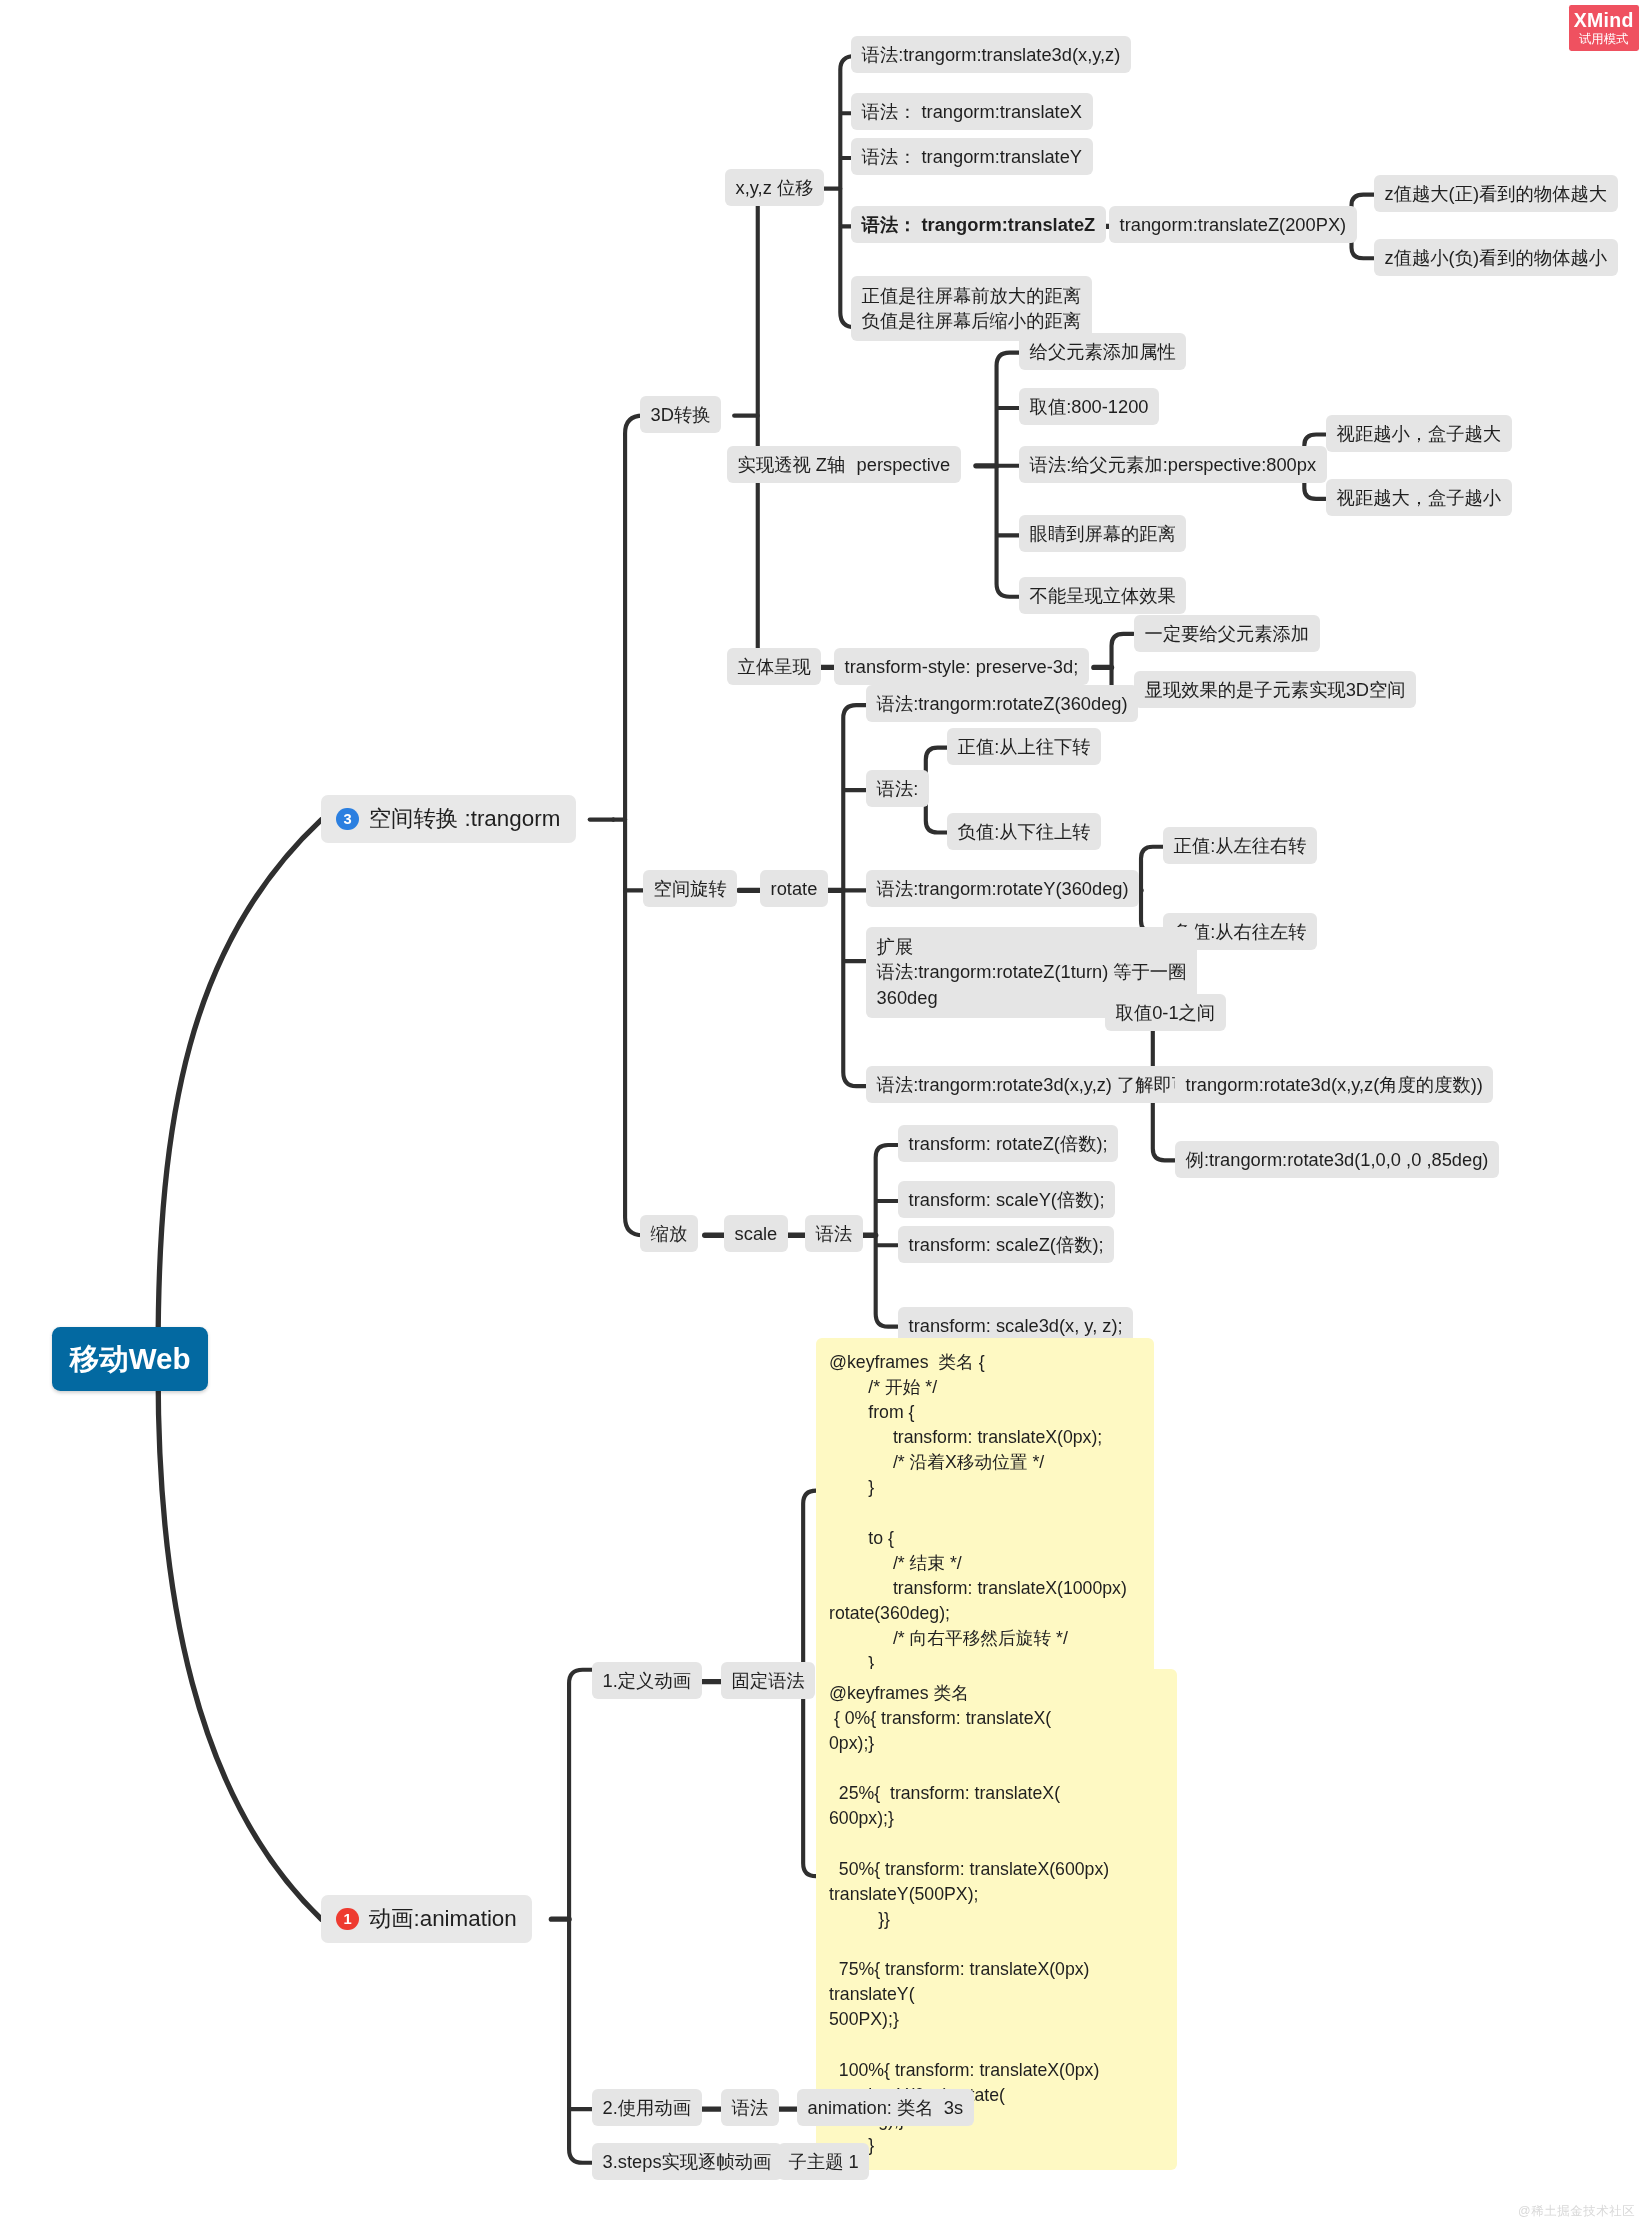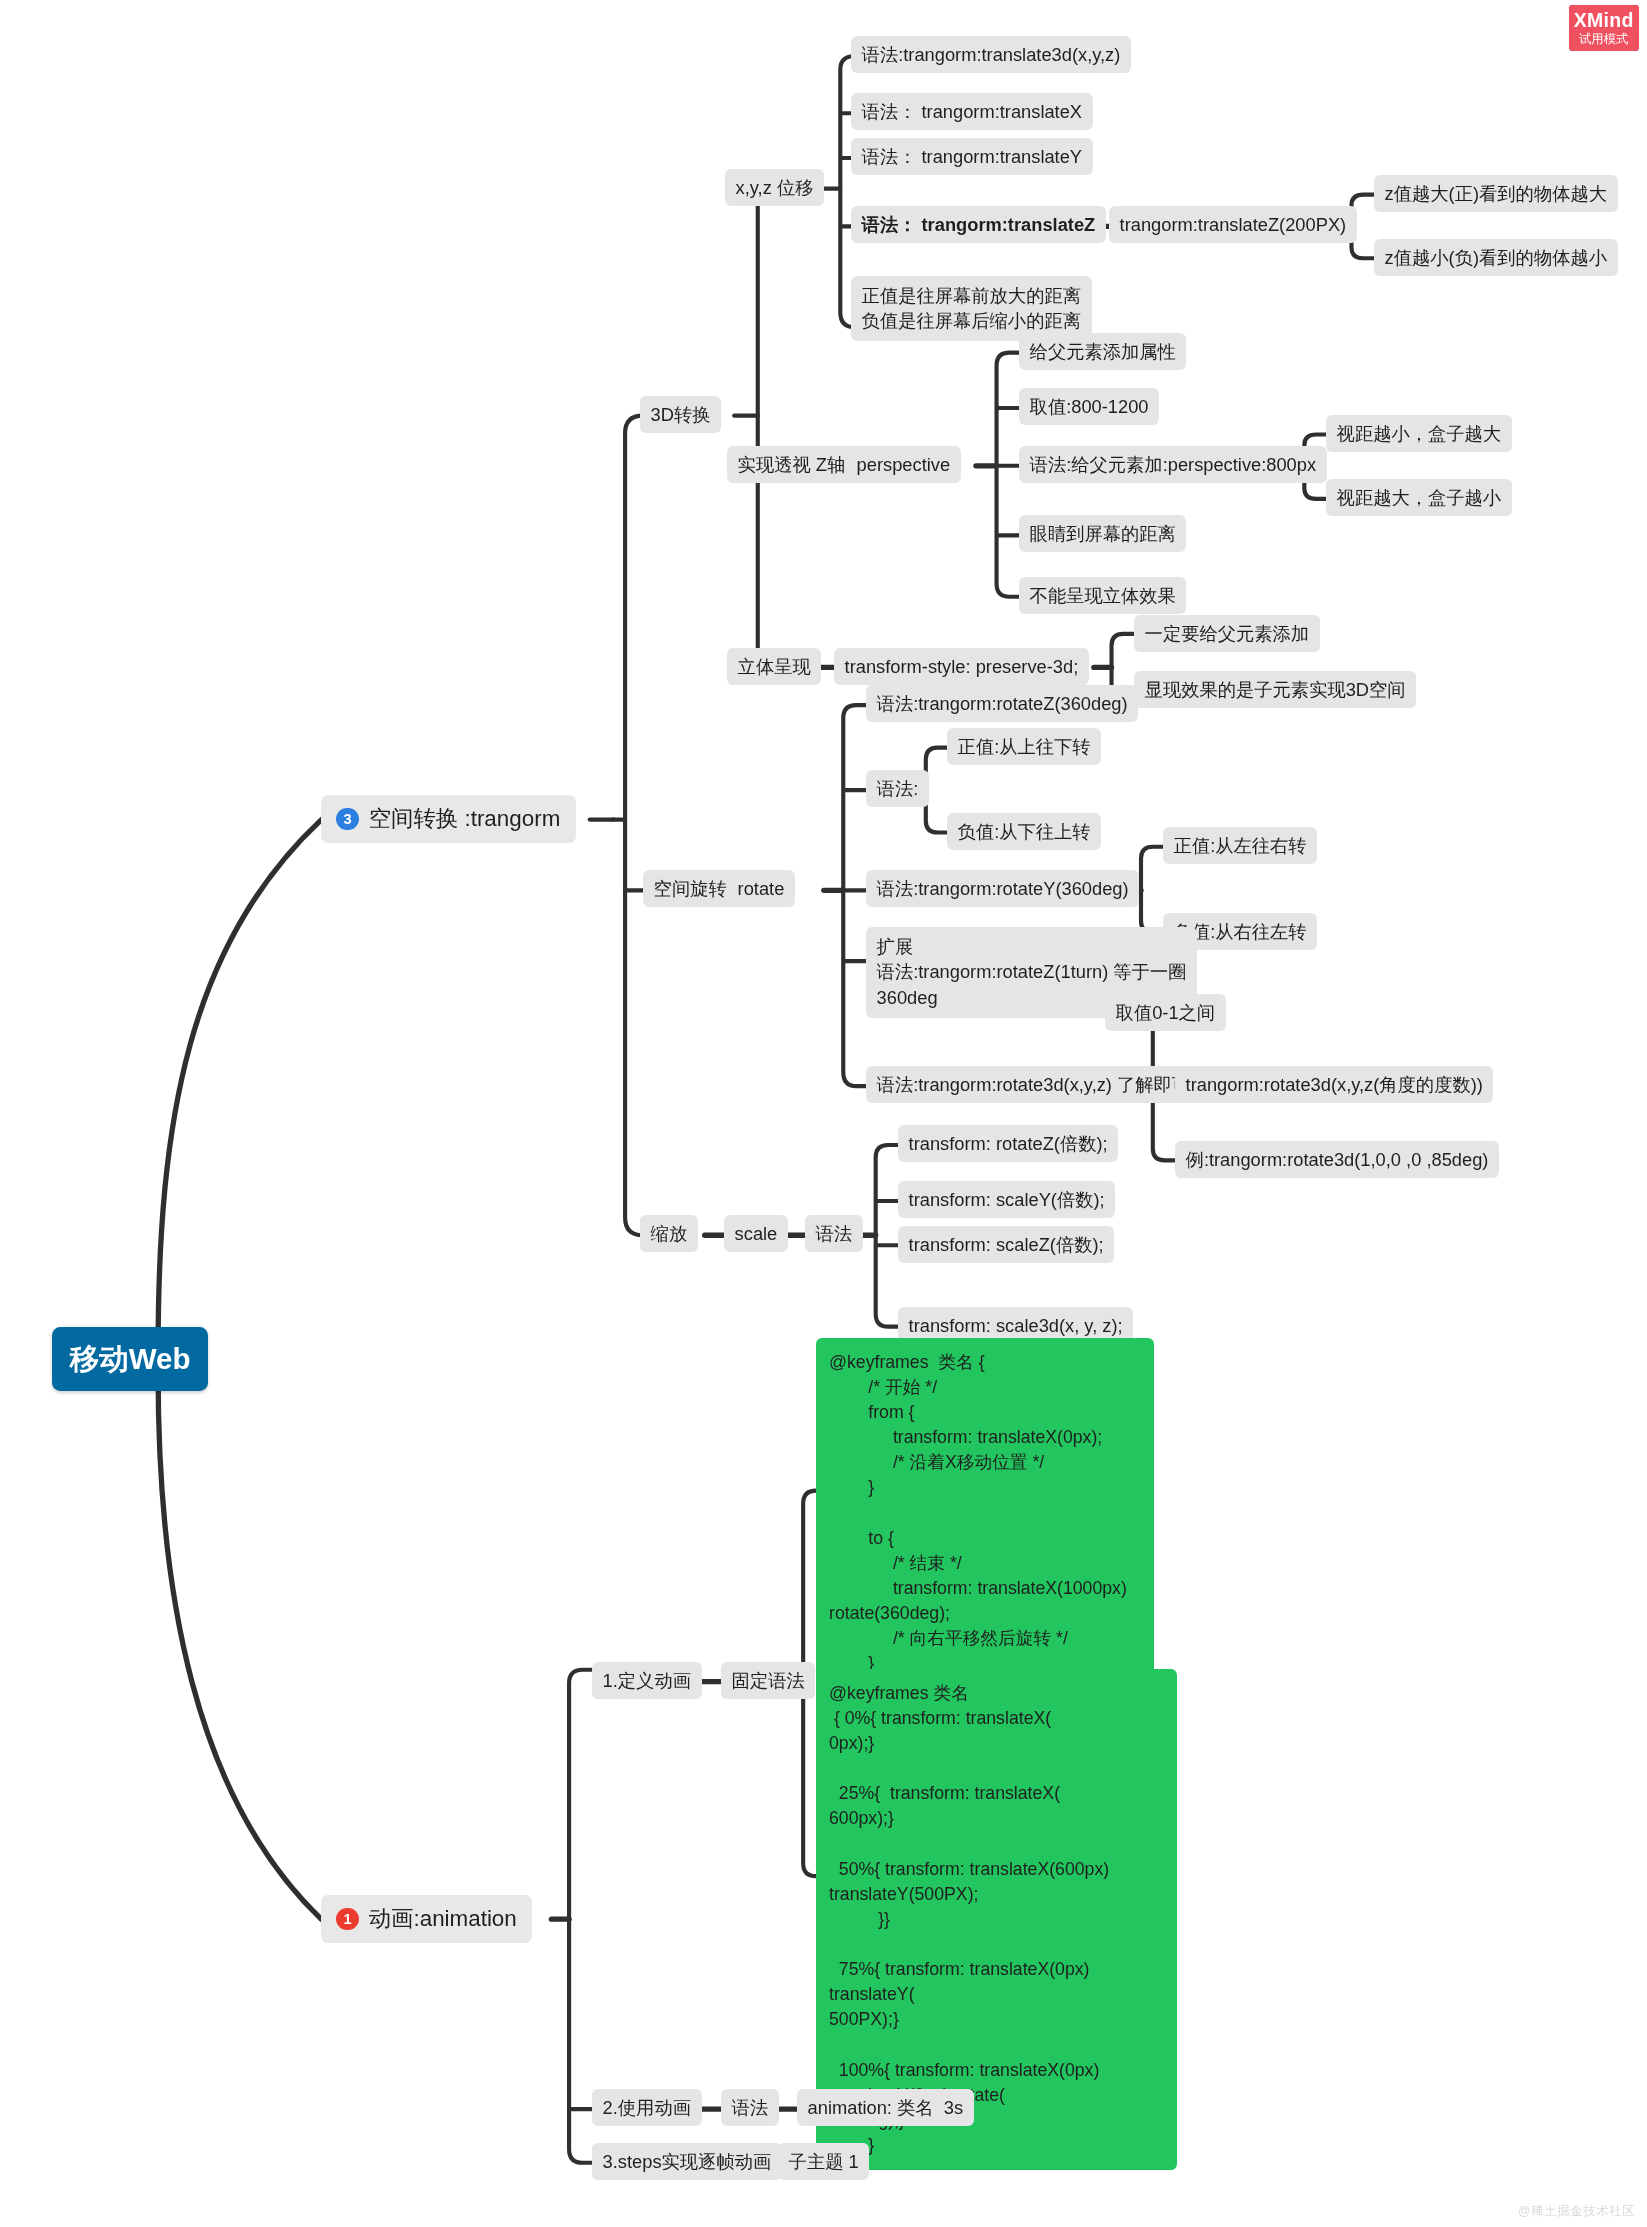--- a/index.html
+++ b/index.html
@@ -29,21 +29,21 @@
     border-radius: 5.9px;
     color: #1f1f1f;
     font-size: 18.3px;
     line-height: 1.30;
     padding: 6.5px 10.6px;
     white-space: pre;
     display: flex;
     align-items: center;
   }
   .node.code {
-    background: #22c55e;
+    background: #fef9c3;
     white-space: pre;
     align-items: flex-start;
     line-height: 1.42;
     font-size: 17.7px;
     padding: 11.8px 13px;
   }
   .root {
     background: #0369a1;
     color: #ffffff;
     font-weight: bold;
@@ -300,21 +300,21 @@
   <div class="node" style="left:1134px; top:615px;">
     <span>一定要给父元素添加</span>
   </div>
   <div class="node" style="left:1134px; top:671px;">
     <span>显现效果的是子元素实现3D空间</span>
   </div>
 
   <div class="node" style="left:643px; top:870px;">
     <span>空间旋转</span>
   </div>
-  <div class="node" style="left:727px; top:870px;">
+  <div class="node" style="left:760px; top:870px;">
     <span>rotate</span>
   </div>
 
   <div class="node" style="left:866px; top:685px;">
     <span>语法:trangorm:rotateZ(360deg)</span>
   </div>
   <div class="node" style="left:866px; top:770px;">
     <span>语法:</span>
   </div>
   <div class="node" style="left:947px; top:728px;">

